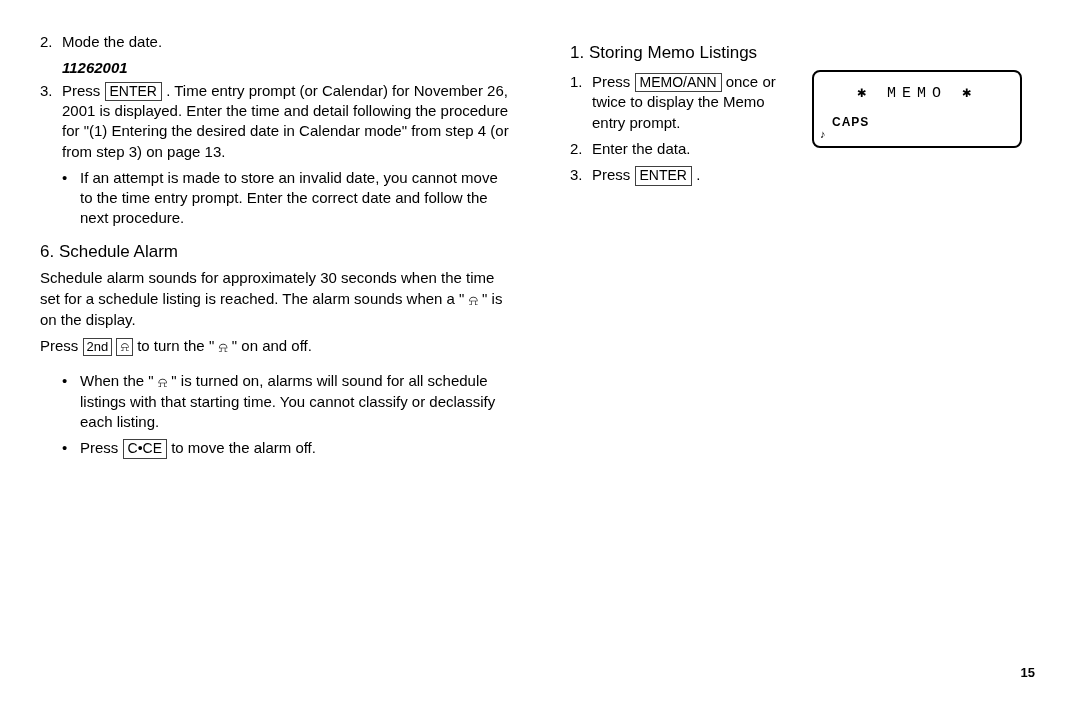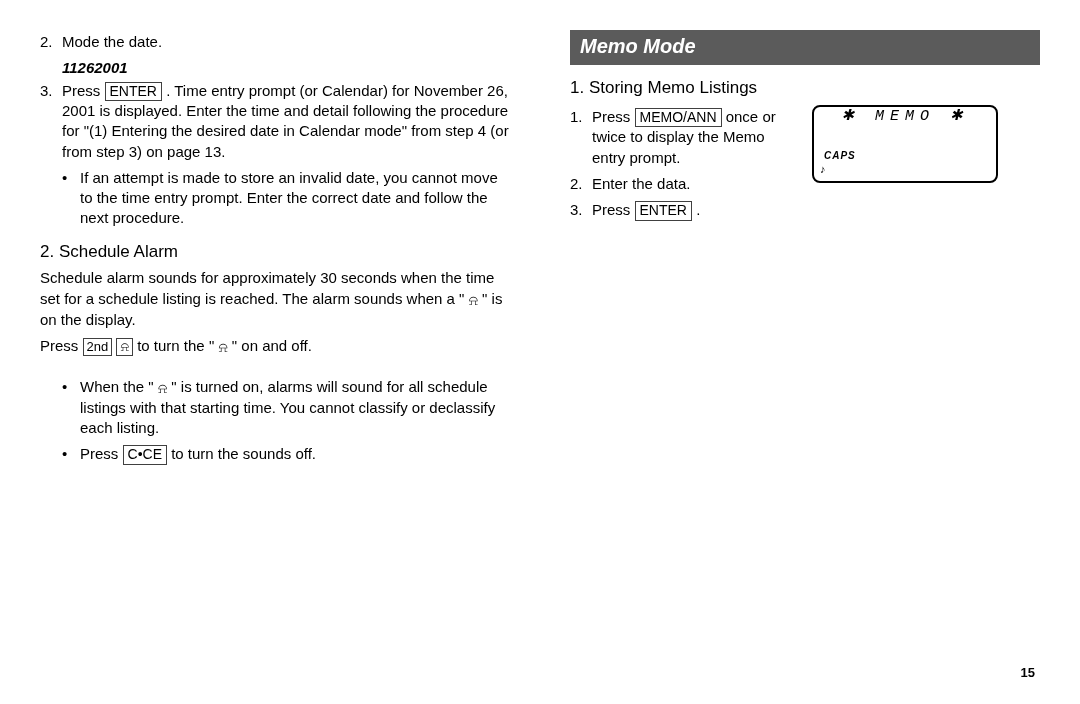--- a/index.html
+++ b/index.html
@@ -88,60 +88,59 @@
   }
   .bell {
     display: inline-block;
     font-size: 14px;
     vertical-align: -1px;
   }
   .plain {
     margin: 4px 0 6px 0;
   }
   .press-row {
-    margin: 4px 0 20px 0;
+    margin: 4px 0 14px 0;
   }
   .row-split {
     display: flex;
     gap: 12px;
     align-items: flex-start;
   }
   .row-split-text {
     flex: 0 0 auto;
     width: 230px;
     min-width: 0;
   }
   .lcd-box {
     flex: 0 0 auto;
     border: 2px solid #000;
     border-radius: 8px;
-    width: 186px;
+    width: 210px;
     height: 78px;
     box-sizing: border-box;
-    padding: 0 6px 4px 6px;
+    padding: 12px 6px 4px 6px;
     position: relative;
     font-family: "Courier New", monospace;
     letter-spacing: 3px;
     font-size: 15px;
-    font-style: italic;
   }
   .lcd-line1 {
     text-align: center;
     white-space: pre;
     letter-spacing: 6px;
   }
   .lcd-line2 {
     white-space: pre;
     letter-spacing: 6px;
   }
   .lcd-caps {
     position: absolute;
-    left: 10px;
+    left: 18px;
     top: 42px;
-    font-size: 10px;
+    font-size: 12px;
     font-weight: bold;
     letter-spacing: 1px;
     font-family: Arial, sans-serif;
   }
   .lcd-note {
     position: absolute;
     left: 6px;
     bottom: 4px;
     font-size: 11px;
     font-family: Arial, sans-serif;
@@ -174,21 +173,21 @@
       <div class="li-text">
         <span>Press </span><span class="keycap">ENTER</span><span> . Time entry prompt (or Calendar) for November 26, 2001 is displayed. Enter the time and detail following the procedure for "(1) Entering the desired date in Calendar mode" from step 4 (or from step 3) on page 13.</span>
       </div>
     </div>
 
     <div class="bullet">
       <div class="bullet-dot">•</div>
       <div>If an attempt is made to store an invalid date, you cannot move to the time entry prompt. Enter the correct date and follow the next procedure.</div>
     </div>
 
-    <div class="h2">2. Schedule Alarm</div>
+    <div class="h2">6. Schedule Alarm</div>
 
     <div class="plain">
       <span>Schedule alarm sounds for approximately 30 seconds when the time set for a schedule listing is reached. The alarm sounds when a " </span><span class="bell">⍾</span><span> " is on the display.</span>
     </div>
 
     <div class="press-row">
       <span>Press </span><span class="keycap keycap-sm">2nd</span>
       <span class="keycap keycap-sm">⍾</span><span> to turn the " </span><span class="bell">⍾</span><span> " on and off.</span>
     </div>
 
@@ -197,29 +196,28 @@
       <div>
         <span>When the " </span><span class="bell">⍾</span><span> " is turned on, alarms will sound for all schedule listings with that starting time. You cannot classify or declassify each listing.</span>
       </div>
     </div>
 
     <div class="bullet">
       <div class="bullet-dot">•</div>
       <div>
         <span>Press </span>
         <span class="keycap">C•CE</span>
-        <span> to turn the sounds off.</span>
+        <span> to move the alarm off.</span>
       </div>
     </div>
 
   </div>
 
   <div class="col col-right">
 
-    <div class="section-banner">Memo Mode</div>
 
 
 
     <div class="h2">1. Storing Memo Listings</div>
 
     <div class="row-split">
       <div class="row-split-text">
 
         <div class="li">
           <div class="li-num">1.</div>

